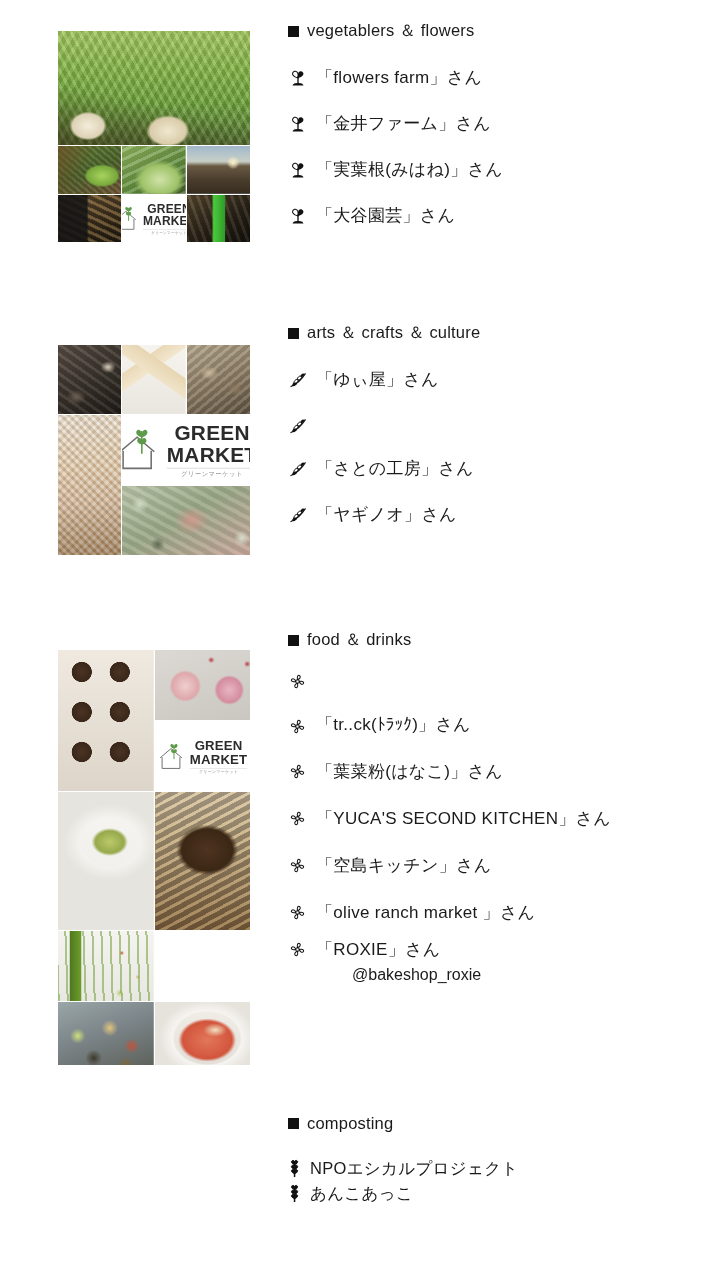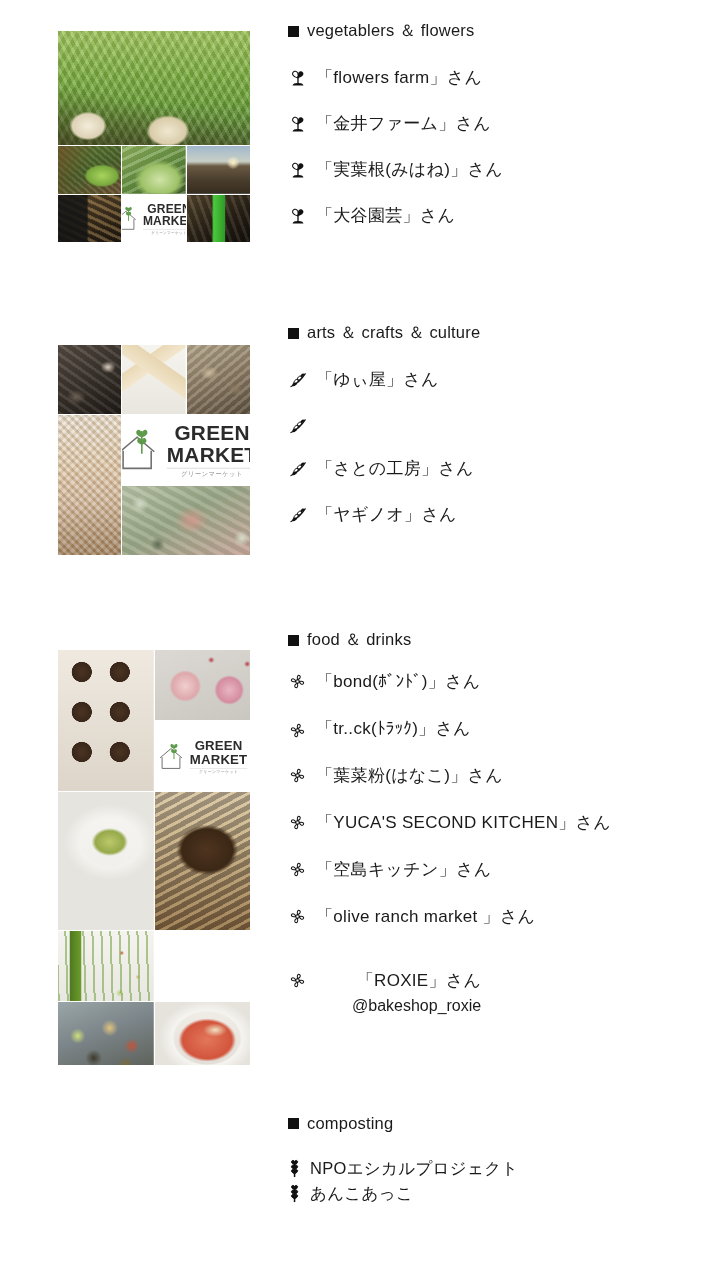--- a/index.html
+++ b/index.html
@@ -466,21 +466,20 @@
         <svg class="glyph" width="19" height="19" viewBox="0 0 24 24">
             <g fill="none" stroke="#111" stroke-width="1.3">
               <circle cx="12" cy="12" r="2.3"></circle>
               <path d="M12 9.7 C11 5 13 3 15 5 C16.5 6.7 14.5 9 12 9.7Z"></path>
               <path d="M14.3 12 C19 11 21 13 19 15 C17.3 16.5 15 14.5 14.3 12Z"></path>
               <path d="M12 14.3 C13 19 11 21 9 19 C7.5 17.3 9.5 15 12 14.3Z"></path>
               <path d="M9.7 12 C5 13 3 11 5 9 C6.7 7.5 9 9.5 9.7 12Z"></path>
             </g>
           </svg>
       </span>
-      <span class="entry-label">「bond(ﾎﾞﾝﾄﾞ)」さん</span>
     </div>
 
     <div class="entry" style="margin-top:24px;align-items:center;">
       <span class="entry-icon">
         <svg class="glyph" width="19" height="19" viewBox="0 0 24 24">
             <g fill="none" stroke="#111" stroke-width="1.3">
               <circle cx="12" cy="12" r="2.3"></circle>
               <path d="M12 9.7 C11 5 13 3 15 5 C16.5 6.7 14.5 9 12 9.7Z"></path>
               <path d="M14.3 12 C19 11 21 13 19 15 C17.3 16.5 15 14.5 14.3 12Z"></path>
               <path d="M12 14.3 C13 19 11 21 9 19 C7.5 17.3 9.5 15 12 14.3Z"></path>
@@ -544,21 +543,21 @@
               <path d="M12 9.7 C11 5 13 3 15 5 C16.5 6.7 14.5 9 12 9.7Z"></path>
               <path d="M14.3 12 C19 11 21 13 19 15 C17.3 16.5 15 14.5 14.3 12Z"></path>
               <path d="M12 14.3 C13 19 11 21 9 19 C7.5 17.3 9.5 15 12 14.3Z"></path>
               <path d="M9.7 12 C5 13 3 11 5 9 C6.7 7.5 9 9.5 9.7 12Z"></path>
             </g>
           </svg>
       </span>
       <span class="entry-label">「olive ranch market 」さん</span>
     </div>
 
-    <div class="entry" style="margin-top:41px;text-align:right;">
+    <div class="entry" style="margin-top:14px;">
       <span class="entry-icon">
         <svg class="glyph" width="19" height="19" viewBox="0 0 24 24">
             <g fill="none" stroke="#111" stroke-width="1.3">
               <circle cx="12" cy="12" r="2.3"></circle>
               <path d="M12 9.7 C11 5 13 3 15 5 C16.5 6.7 14.5 9 12 9.7Z"></path>
               <path d="M14.3 12 C19 11 21 13 19 15 C17.3 16.5 15 14.5 14.3 12Z"></path>
               <path d="M12 14.3 C13 19 11 21 9 19 C7.5 17.3 9.5 15 12 14.3Z"></path>
               <path d="M9.7 12 C5 13 3 11 5 9 C6.7 7.5 9 9.5 9.7 12Z"></path>
             </g>
           </svg>

